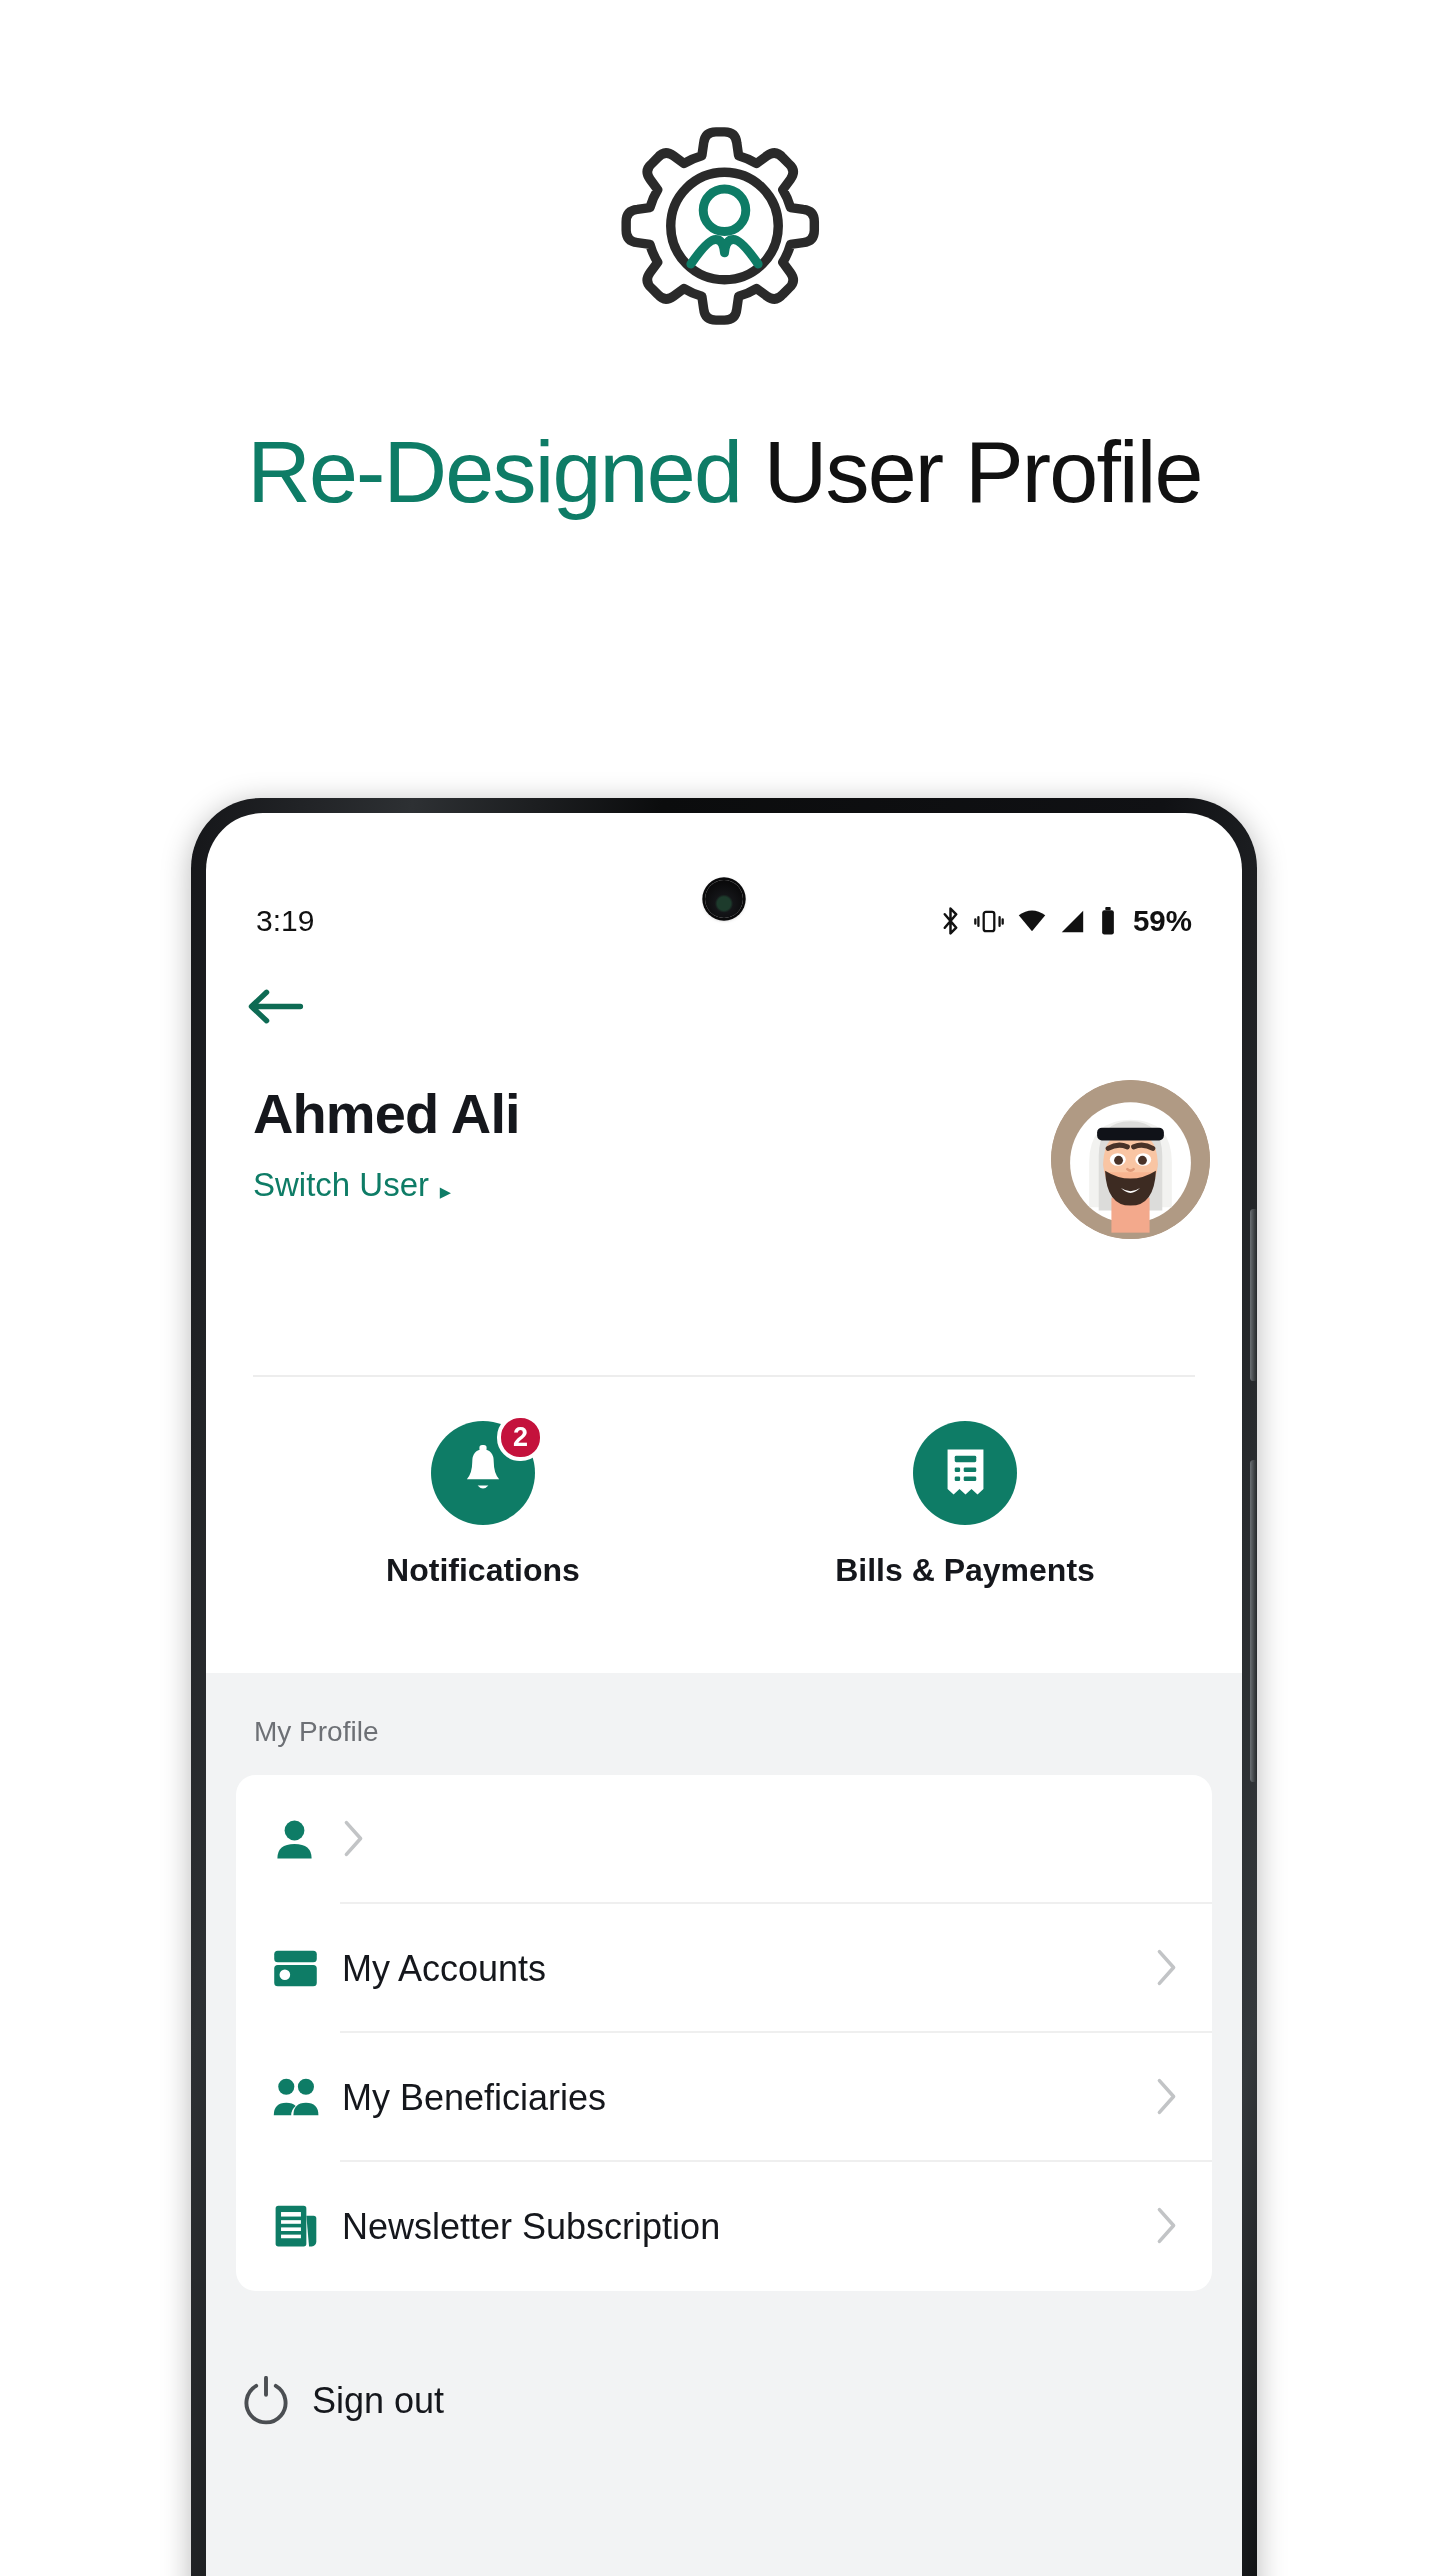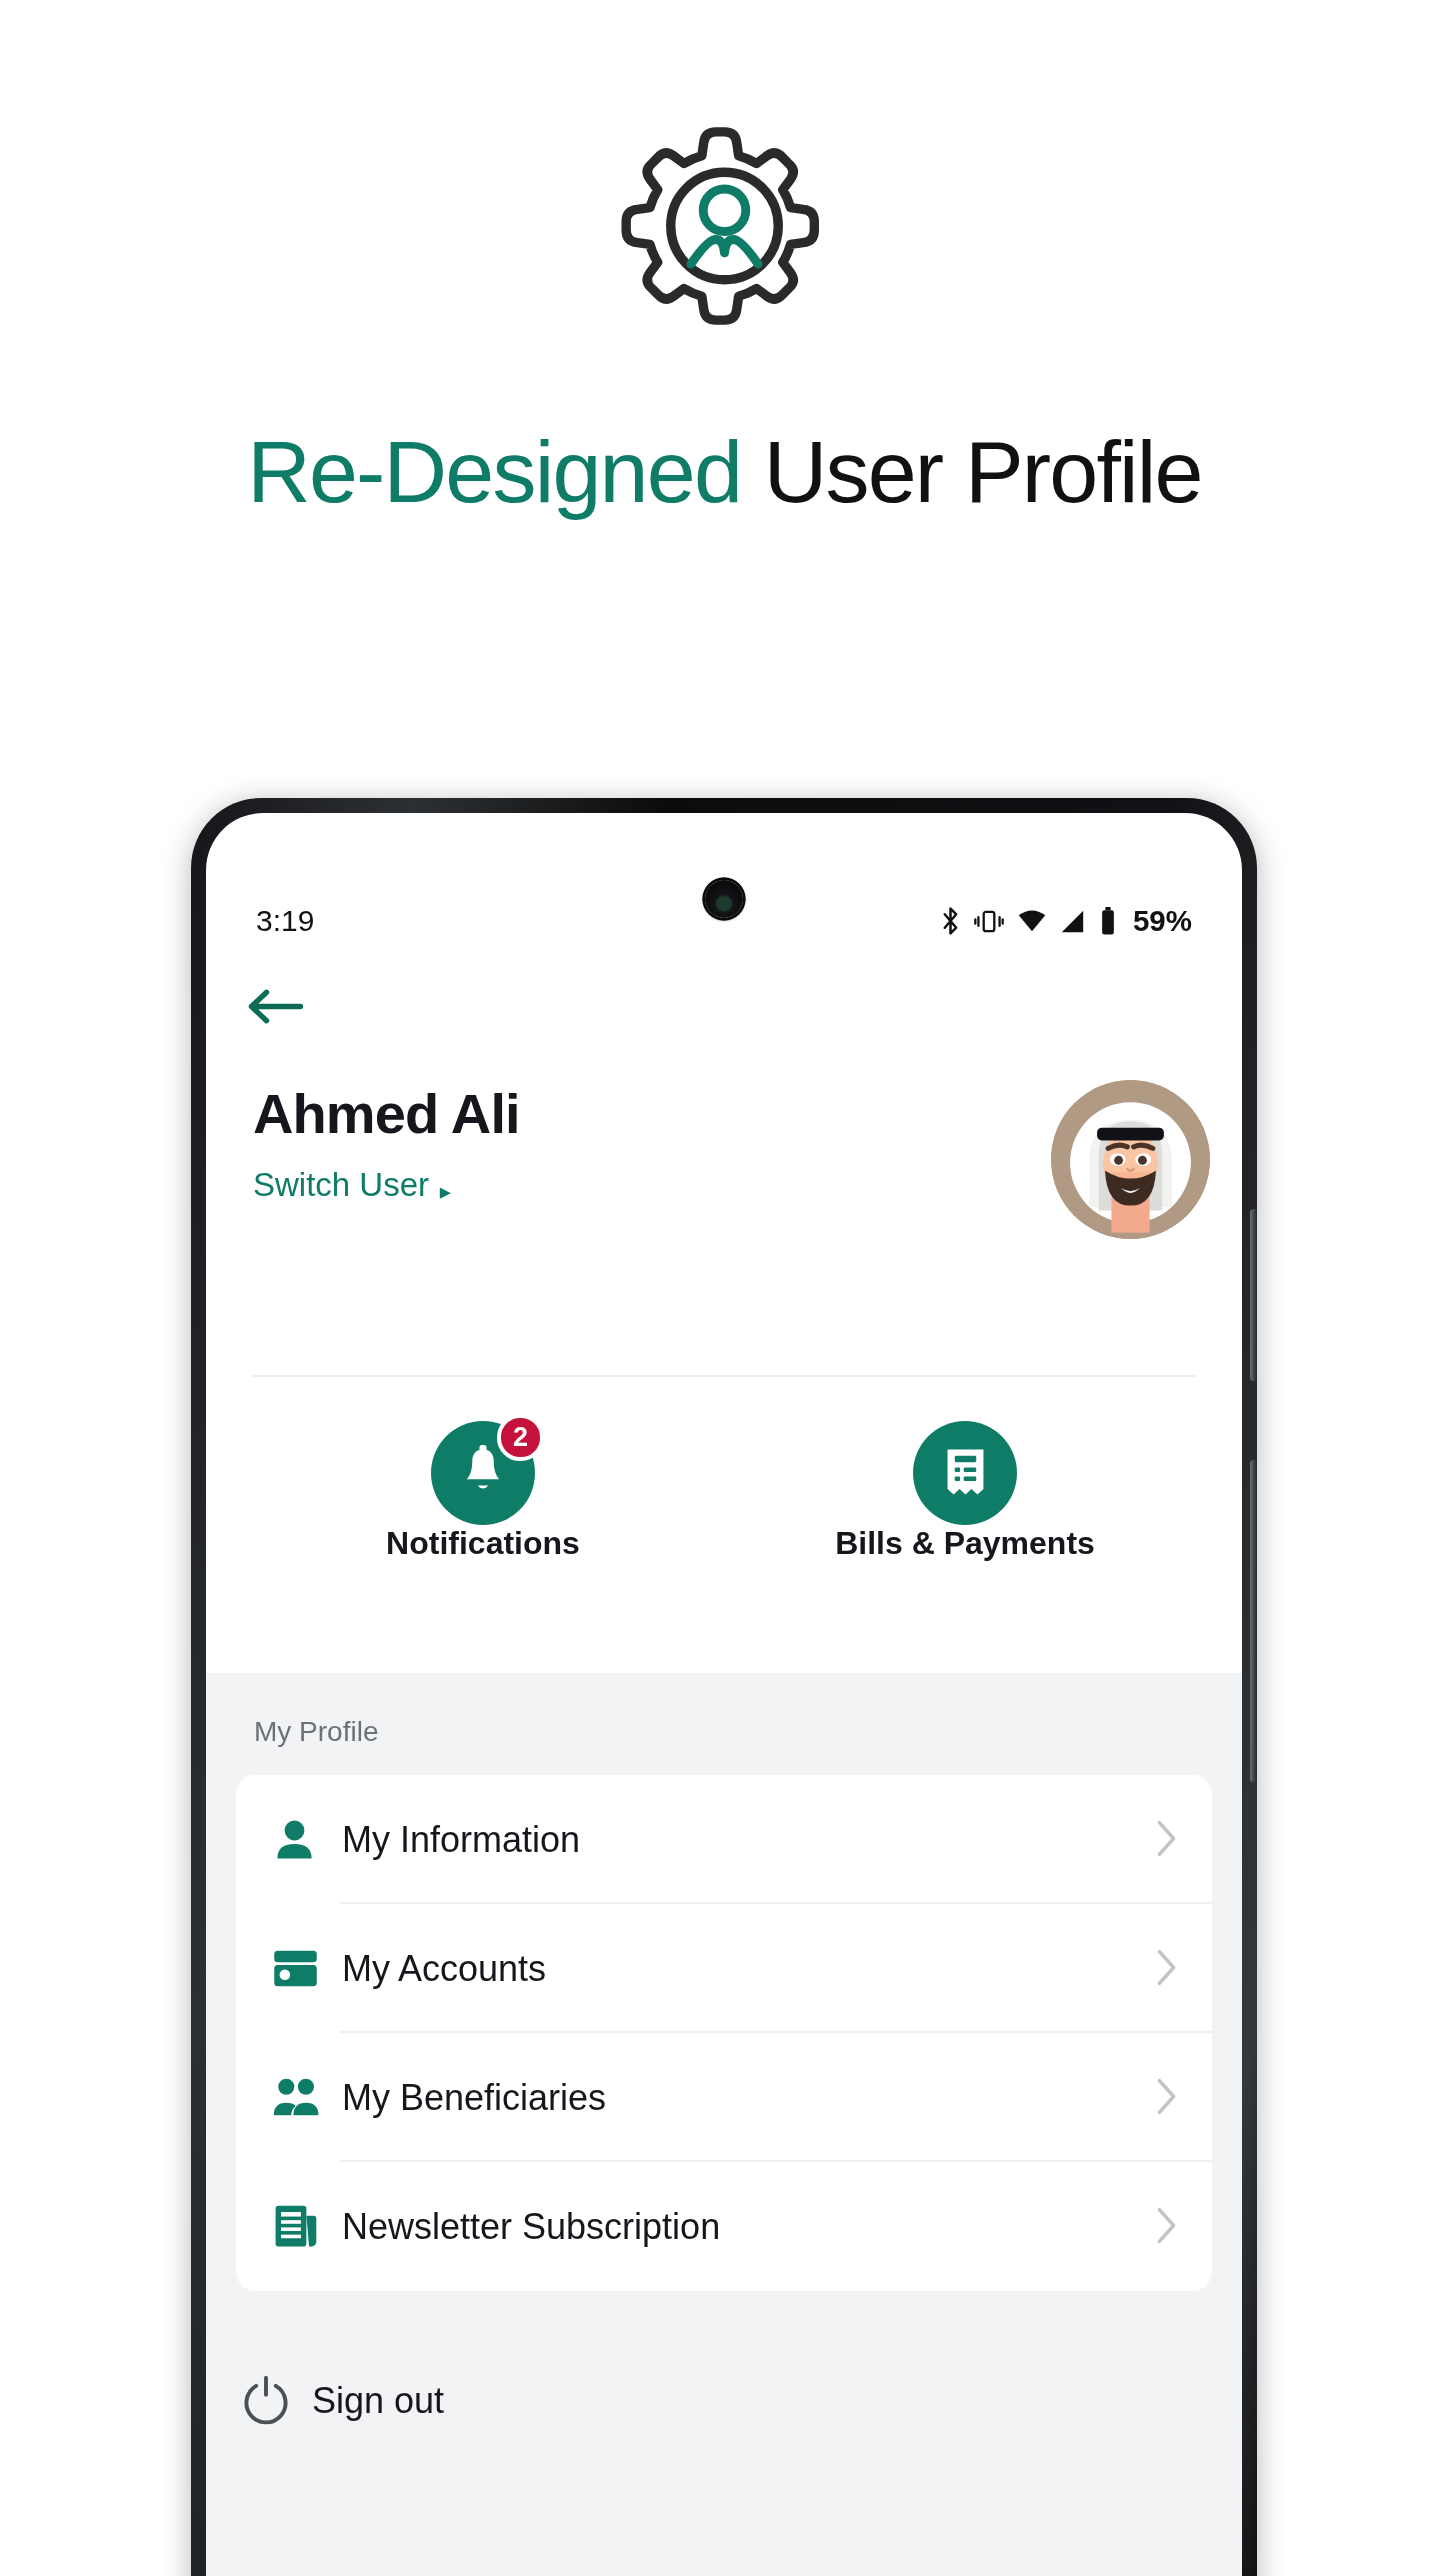--- a/index.html
+++ b/index.html
@@ -82,21 +82,21 @@
   .quick-circle {
     position:relative; width:104px; height:104px; border-radius:50%;
     background:#0E7C66; display:flex; align-items:center; justify-content:center;
   }
   .badge {
     position:absolute; top:-7.2px; right:-9px; min-width:47px; height:47px;
     border-radius:23px; background:#C4123C; color:#fff;
     font-size:27px; font-weight:bold; display:flex; align-items:center; justify-content:center;
     border:4.5px solid #fff; padding:0 5.4px;
   }
-  .quick-label { font-size:32px; font-weight:bold; color:#15171c; white-space:nowrap; }
+  .quick-label { margin-top:27px; font-size:32px; font-weight:bold; color:#15171c; white-space:nowrap; }
 
   
   .content { position:absolute; top:860px; left:0; right:0; bottom:0; background:#f2f3f4; }
   .section-title { font-size:28px; color:#6d7075; padding:43px 0 27px 48px; }
   .card { margin:0 30px; background:#fff; border-radius:19.7px; overflow:hidden; }
   .row { display:flex; align-items:center; height:129px; padding:0 34px 0 36px; position:relative; }
   .row .ico { width:70px; display:flex; align-items:center; justify-content:flex-start; }
   .row .lbl { flex:1; font-size:36px; color:#15171c; }
   .row .chev { color:#c2c4c6; }
   .row-sep { position:absolute; left:104px; right:0; bottom:0; height:1.8px; background:#efefef; }
@@ -243,21 +243,20 @@
 
         <div class="card">
 
           <div class="row">
             <span class="ico">
               <svg width="45" height="45" viewBox="0 0 50 50">
                   <circle cx="25" cy="15" r="11" fill="#0E7C66"></circle>
                   <path d="M6 46 q0-16 19-16 q19 0 19 16 z" fill="#0E7C66"></path>
                 </svg>
             </span>
-            <span class="lbl">My Information</span>
             <span class="chev">
               <svg width="23" height="39" viewBox="0 0 26 44">
                   <path d="M5 4 L21 22 L5 40" fill="none" stroke="#c2c4c6" stroke-width="4" stroke-linecap="round" stroke-linejoin="round"></path>
                 </svg>
             </span>
             <span class="row-sep"></span>
           </div>
 
           <div class="row">
             <span class="ico">

